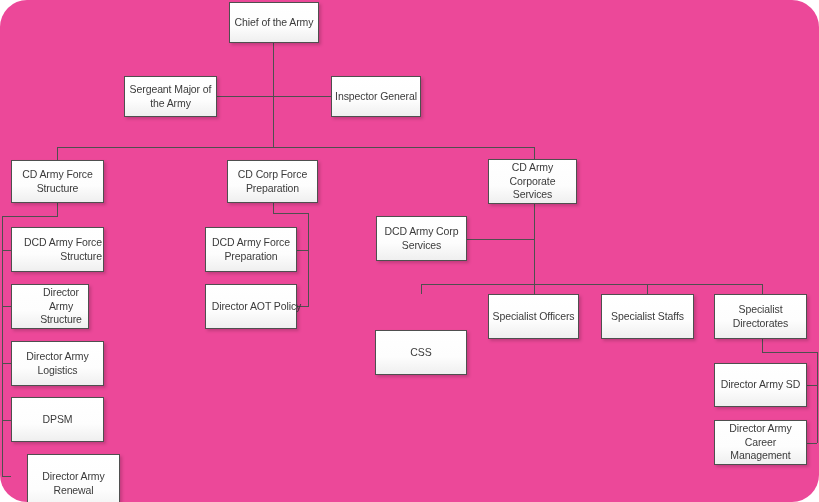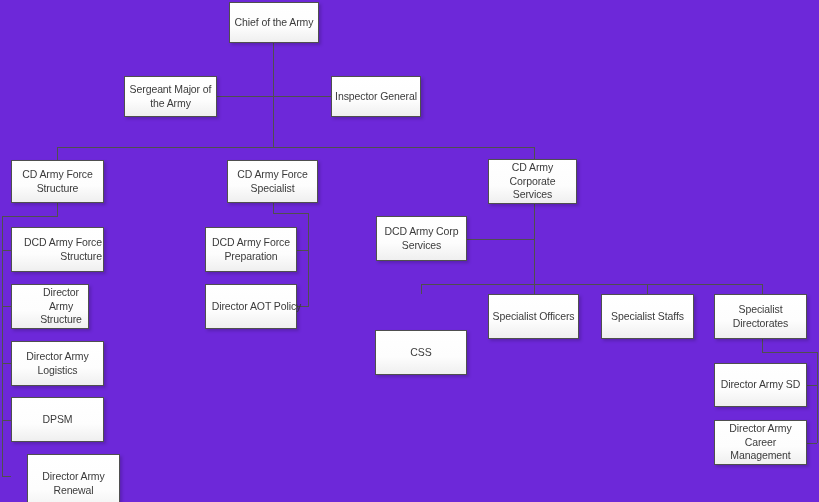--- a/index.html
+++ b/index.html
@@ -5,22 +5,23 @@
   html, body {
     margin: 0;
     padding: 0;
     background: #ffffff;
     font-family: "Liberation Sans", sans-serif;
   }
   #canvas {
     position: relative;
     width: 819px;
     height: 502px;
-    background: #6d28d9;
+    background: #ec4899;
     overflow: hidden;
+    border-radius: 27px;
   }
   .node {
     position: absolute;
     box-sizing: border-box;
     border: 1px solid #4f4f4f;
     background: linear-gradient(#ffffff 0%, #fdfdfd 60%, #efefef 100%);
     box-shadow: 2px 2px 3px rgba(0,0,0,0.18);
     color: #3b3b3b;
     font-size: 10.5px;
     letter-spacing: -0.1px;
@@ -82,21 +83,21 @@
   <div class="line h" style="left:807px;top:443px;width:10px;"></div>
 
   <div class="node" style="left:229px;top:2px;width:90px;height:41px;">Chief of the Army</div>
 
   <div class="node" style="left:124px;top:76px;width:93px;height:41px;">Sergeant Major of the Army</div>
 
   <div class="node" style="left:11px;top:160px;width:93px;height:43px;">CD Army Force Structure</div>
 
   <div class="node" style="left:331px;top:76px;width:90px;height:41px;">Inspector General</div>
 
-  <div class="node" style="left:227px;top:160px;width:91px;height:43px;">CD Army Force Specialist</div>
+  <div class="node" style="left:227px;top:160px;width:91px;height:43px;">CD Corp Force Preparation</div>
 
   <div class="node" style="left:488px;top:159px;width:89px;height:45px;">CD Army Corporate Services</div>
 
   <div class="node" style="left:11px;top:227px;width:93px;height:45px;text-align:right;">DCD Army Force Structure</div>
 
   <div class="node" style="left:11px;top:284px;width:78px;height:45px;padding-left:23px;">Director Army Structure</div>
 
   <div class="node" style="left:11px;top:341px;width:93px;height:45px;">Director Army Logistics</div>
 
   <div class="node" style="left:11px;top:397px;width:93px;height:45px;">DPSM</div>

